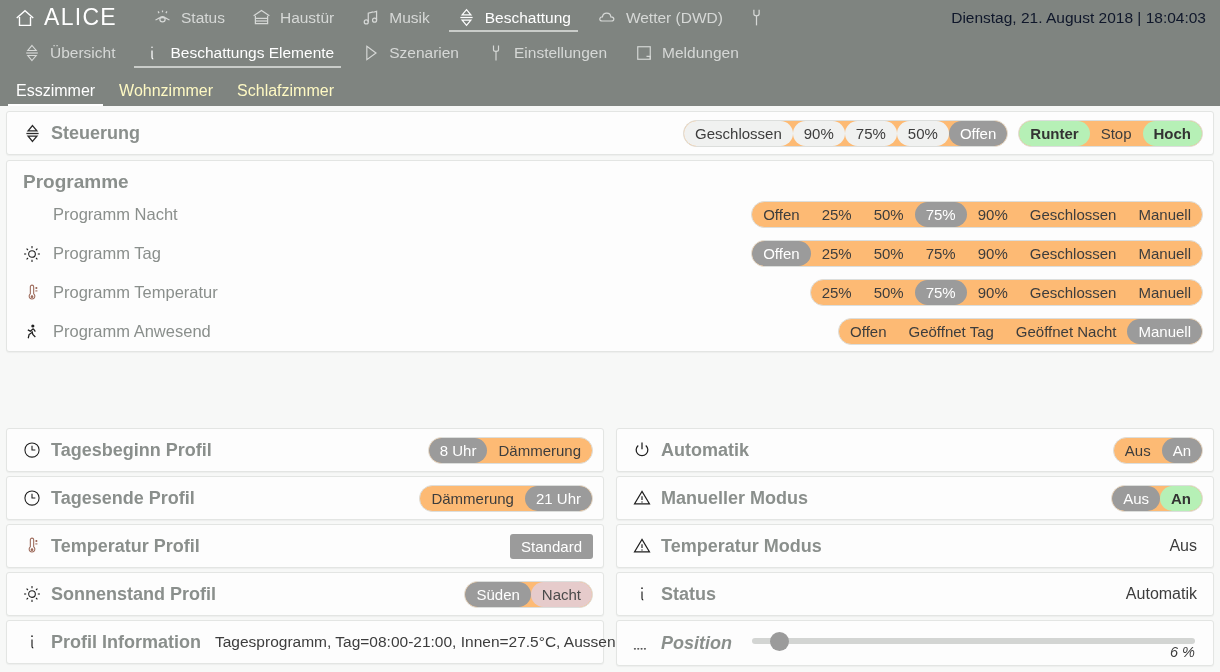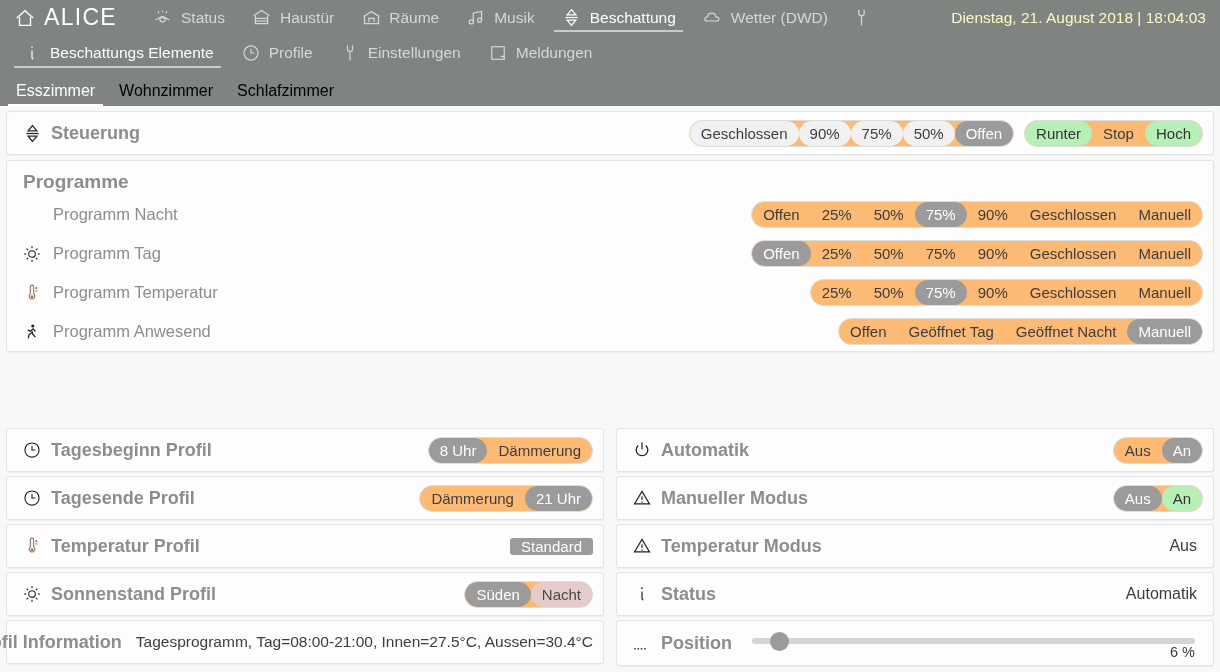--- a/index.html
+++ b/index.html
@@ -37,51 +37,51 @@
   }
   .nav-item.active { color:#ffffff; }
   .nav-item.active::after {
     content:""; position:absolute; left:6px; right:6px; bottom:3px;
     height:2px; background:#c9ccc9;
   }
   .nav-icon { display:inline-flex; align-items:center; justify-content:center; width:22px; height:22px; }
   .nav-icon svg { display:block; }
   .clock {
     margin-left:auto; padding-right:6px;
-    font-size:15.5px; color:#fef9c3; white-space:nowrap;
+    font-size:15.5px; color:#0f172a; white-space:nowrap;
   }
   .nav-wrench { padding:0 10px; display:flex; align-items:center; cursor:pointer; }
 
   
   .room-row {
     background:#7f8480; height:35px;
     display:flex; align-items:flex-end; padding:0 4px;
   }
   .room-tab {
-    padding:0 12px 7px 12px; font-size:16px; color:#000000;
+    padding:0 12px 7px 12px; font-size:16px; color:#fef9c3;
     position:relative; cursor:pointer; line-height:1;
   }
   .room-tab.active { color:#ffffff; }
   .room-tab.active::after {
     content:""; position:absolute; left:4px; right:4px; bottom:0;
     height:2px; background:#ffffff;
   }
 
   
   .page { padding:0; }
   .card {
     background:#fdfdfd;
     border:1px solid #e3e5e3;
     border-radius:3px;
     box-shadow:0 1px 1px rgba(0,0,0,0.045);
     margin:5px 6px;
   }
   .card-row {
     display:flex; align-items:center;
-    padding:0 10px; min-height:42px;justify-content:flex-end;
+    padding:0 10px; min-height:42px;
   }
   .row-icon {
     width:30px; min-width:30px; display:flex; align-items:center; justify-content:center;
     color:#2b2b2b;
   }
   .row-title {
     font-size:18px; font-weight:bold; color:#8a8f8c;
     margin-left:4px; white-space:nowrap;
   }
   .spacer { flex:1 1 auto; }
@@ -94,21 +94,21 @@
   }
   .btn-group.spaced { margin-left:10px; }
   .pill {
     display:flex; align-items:center; justify-content:center;
     padding:0 11px; font-size:15px; color:#3d3d3d;
     border-radius:14px; white-space:nowrap; cursor:pointer;
     background:transparent;
   }
   .pill.light { background:#f0f1f0; }
   .pill.sel { background:#9b9b9b; color:#ffffff; }
-  .pill.green { background:#b6f0b6; color:#333; }
+  .pill.green { background:#b6f0b6; color:#333;font-weight:bold; }
   .pill.pink  { background:#e6cbcb; color:#4a4a4a; }
   .pill.sq { border-radius:3px; }
 
   .value-text { font-size:16px; color:#3d3d3d; padding-right:6px; white-space:nowrap; }
   .info-text { font-size:15.5px; color:#3d3d3d; margin-left:14px; white-space:nowrap; }
 
   
   .prog-head {
     font-size:19px; font-weight:bold; color:#8a8f8c;
     padding:10px 10px 2px 16px;
@@ -128,21 +128,21 @@
     background:#d3d5d3; border-radius:3px;
   }
   .slider-knob {
     position:absolute; top:2px; width:19px; height:19px;
     border-radius:50%; background:#9b9b9b;
   }
   .slider-val {
     position:absolute; right:8px; top:14px;
     font-size:14.5px; color:#3d3d3d;
   }
-  .pos-card-row { padding:0 10px; min-height:44px; align-items:center; }
+  .pos-card-row { padding:0 10px; min-height:44px; align-items:center;font-style:italic; }
 </style>
 </head>
 <body>
 
 <div class="topbar">
 
   <div class="nav-row row1">
     <div class="brand">
       <span class="nav-icon">
         <svg width="22" height="22" viewBox="0 0 24 24" fill="none" stroke="#ffffff" stroke-width="1.5">
@@ -171,30 +171,20 @@
         <svg width="21" height="21" viewBox="0 0 24 24" fill="none" stroke="#d6d8d6" stroke-width="1.4">
           <path d="M3 10 L12 4 L21 10"></path>
             <path d="M5 10 V19 H19 V10"></path>
           <path d="M5 13 H19"></path>
             <path d="M5 16 H19"></path>
         </svg>
       </span>
       <span>Haustür</span>
     </div>
 
-    <div class="nav-item">
-      <span class="nav-icon">
-        <svg width="21" height="21" viewBox="0 0 24 24" fill="none" stroke="#d6d8d6" stroke-width="1.4">
-          <path d="M3 11 L12 5 L21 11"></path>
-            <path d="M4 11 V19 H20 V11"></path>
-          <path d="M9 17 V13 H15 V17"></path>
-        </svg>
-      </span>
-      <span>Räume</span>
-    </div>
 
     <div class="nav-item">
       <span class="nav-icon">
         <svg width="21" height="21" viewBox="0 0 24 24" fill="none" stroke="#d6d8d6" stroke-width="1.4">
           <circle cx="6" cy="17" r="2.3"></circle>
             <path d="M8.3 17 V7 L14 5.5"></path>
           <circle cx="15.5" cy="15" r="2.3"></circle>
             <path d="M17.8 15 V5 L14 6"></path>
         </svg>
       </span>
@@ -227,41 +217,50 @@
           <path d="M9 3 V8 Q9 10 12 10 Q15 10 15 8 V3"></path>
             <path d="M12 10 V21"></path>
         </svg>
       </span>
     </div>
 
     <div class="clock">Dienstag, 21. August 2018 | 18:04:03</div>
   </div>
 
   <div class="nav-row row2">
+    <div class="nav-item">
+      <span class="nav-icon">
+        <svg width="20" height="20" viewBox="0 0 24 24" fill="none" stroke="#d6d8d6" stroke-width="1.4">
+          <path d="M12 3 L17 9 H7 Z"></path>
+            <path d="M12 21 L17 15 H7 Z"></path>
+            <path d="M5 12 H19"></path>
+        </svg>
+      </span>
+      <span>Übersicht</span>
+    </div>
 
     <div class="nav-item active">
       <span class="nav-icon">
         <svg width="20" height="20" viewBox="0 0 24 24" fill="none" stroke="#ffffff" stroke-width="1.5">
           <circle cx="12" cy="5" r="0.9" fill="#ffffff" stroke="none"></circle>
           <path d="M12 9 V17 Q12 19 13.5 19"></path>
         </svg>
       </span>
       <span>Beschattungs Elemente</span>
     </div>
 
-
     <div class="nav-item">
       <span class="nav-icon">
         <svg width="20" height="20" viewBox="0 0 24 24" fill="none" stroke="#d6d8d6" stroke-width="1.4">
-          <circle cx="12" cy="12" r="8.5"></circle>
-            <path d="M12 7 V12 H16"></path>
-        </svg>
-      </span>
-      <span>Profile</span>
-    </div>
+          <path d="M7 4 L18 12 L7 20 Z"></path>
+        </svg>
+      </span>
+      <span>Szenarien</span>
+    </div>
+
 
     <div class="nav-item">
       <span class="nav-icon">
         <svg width="20" height="20" viewBox="0 0 24 24" fill="none" stroke="#d6d8d6" stroke-width="1.4">
           <path d="M9 3 V8 Q9 10 12 10 Q15 10 15 8 V3"></path>
             <path d="M12 10 V21"></path>
         </svg>
       </span>
       <span>Einstellungen</span>
     </div>
@@ -452,21 +451,21 @@
             <svg width="20" height="20" viewBox="0 0 24 24" fill="none" stroke="#9d6a5a" stroke-width="1.3">
               <path d="M10 4.5 a2 2 0 0 1 4 0 V13 a3.4 3.4 0 1 1 -4 0 Z"></path>
               <circle cx="12" cy="16.4" r="1.6" fill="#9d6a5a" stroke="none"></circle>
               <path d="M16 6 H18.5"></path>
                 <path d="M17.25 4.8 V7.2"></path>
                 <path d="M16 9.5 H18.5"></path>
             </svg>
           </span>
           <span class="row-title">Temperatur Profil</span>
           <span class="spacer"></span>
-          <div class="pill sel sq" style="height:17px;">Standard</div>
+          <div class="pill sel sq" style="height:25px;">Standard</div>
         </div>
       </div>
 
       <div class="card">
         <div class="card-row">
           <span class="row-icon">
             <svg width="20" height="20" viewBox="0 0 24 24" fill="none" stroke="#1f1f1f" stroke-width="1.3">
               <circle cx="12" cy="12" r="4"></circle>
               <path d="M12 2.5 V5"></path>
                 <path d="M12 19 V21.5"></path>

